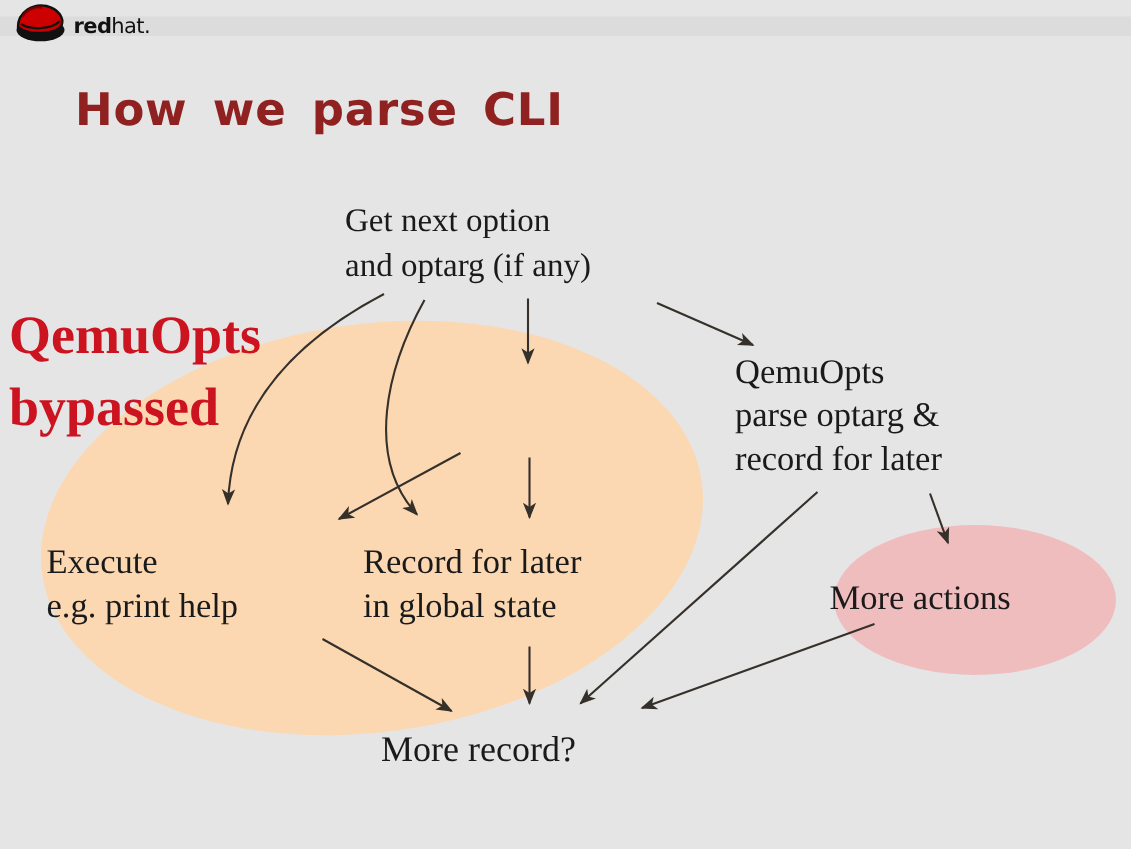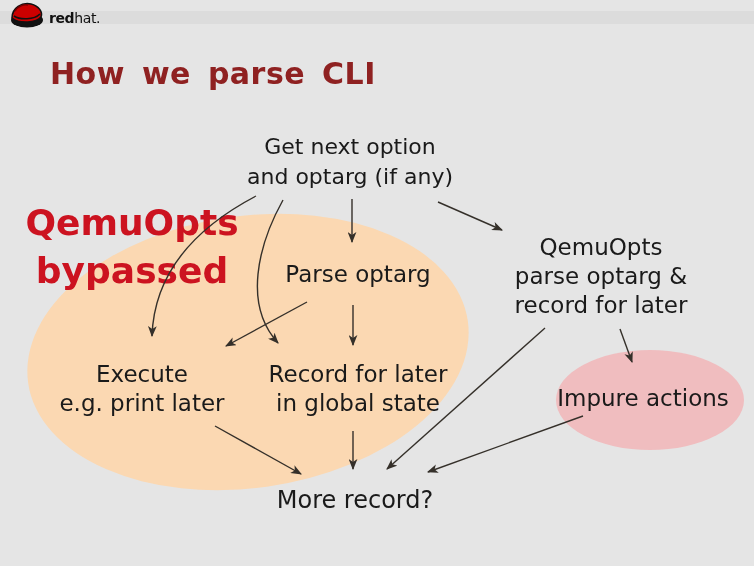--- a/index.html
+++ b/index.html
@@ -17,22 +17,22 @@
 
   
   .title { position:absolute; left:50px; top:56px; margin:0; font-size:30px; font-weight:bold;
            letter-spacing:0.5px; word-spacing:6px; z-index:2; }
 
   
   .shapes  { position:absolute; left:0; top:0; z-index:1; }
   .arrows  { position:absolute; left:0; top:0; z-index:3; pointer-events:none; }
 
   
-  .node { position:absolute; text-align:center; white-space:pre-line; color:#1a1a1a;
-          font-size:23px; line-height:29px; z-index:2; }
+  .node { position:absolute; text-align:left; white-space:pre-line; color:#1a1a1a;
+          font-size:23px; line-height:29px; z-index:2;font-family:Liberation Serif, serif; }
   .n-getnext  { left:230px; top:132px; width:240px; font-size:22px; line-height:30px; }
   .n-bypassed { left:6px;   top:199px; width:252px; font-size:36px; line-height:48px; font-weight:bold; }
   .n-parse    { left:258px; top:260px; width:200px; }
   .n-qemuright{ left:490px; top:233px; width:222px; }
   .n-execute  { left:31px;  top:360px; width:222px; }
   .n-record   { left:242px; top:360px; width:232px; }
   .n-extra    { left:553px; top:384px; width:180px; }
   .n-impure   { left:550px; top:430px; width:182px; font-size:35px; line-height:42px; font-weight:bold; }
   .n-more     { left:254px; top:486px; width:202px; font-size:24px; }
 </style>
@@ -56,29 +56,28 @@
 
   <svg class="shapes" width="754" height="566">
     <ellipse cx="248" cy="352" rx="222" ry="136" transform="rotate(-8 248 352)" fill="#fbd8b2"></ellipse>
     <ellipse cx="650" cy="400" rx="94" ry="50" fill="#f0bdbf"></ellipse>
   </svg>
 
   <div class="node n-getnext">Get next option
 and optarg (if any)</div>
   <div class="node n-bypassed" style="color: rgb(204, 19, 32);">QemuOpts
 bypassed</div>
-  <div class="node n-parse">Parse optarg</div>
   <div class="node n-qemuright">QemuOpts
 parse optarg &amp;
 record for later</div>
   <div class="node n-execute">Execute
-e.g. print later</div>
+e.g. print help</div>
   <div class="node n-record">Record for later
 in global state</div>
-  <div class="node n-extra">Impure actions</div>
+  <div class="node n-extra">More actions</div>
   <div class="node n-more">More record?</div>
 
   <svg class="arrows" width="754" height="566">
     <defs>
       <marker id="ah" viewBox="0 0 10 8" refX="9" refY="4" markerWidth="11" markerHeight="9" markerUnits="userSpaceOnUse" orient="auto">
         <path d="M0,0 L10,4 L0,8 L2.6,4 Z" fill="#35302a"></path>
       </marker>
     </defs>
     <g fill="none" stroke-width="1.4" stroke="#35302a">
       <path d="M352,199 L352,242" marker-end="url(#ah)"></path>

